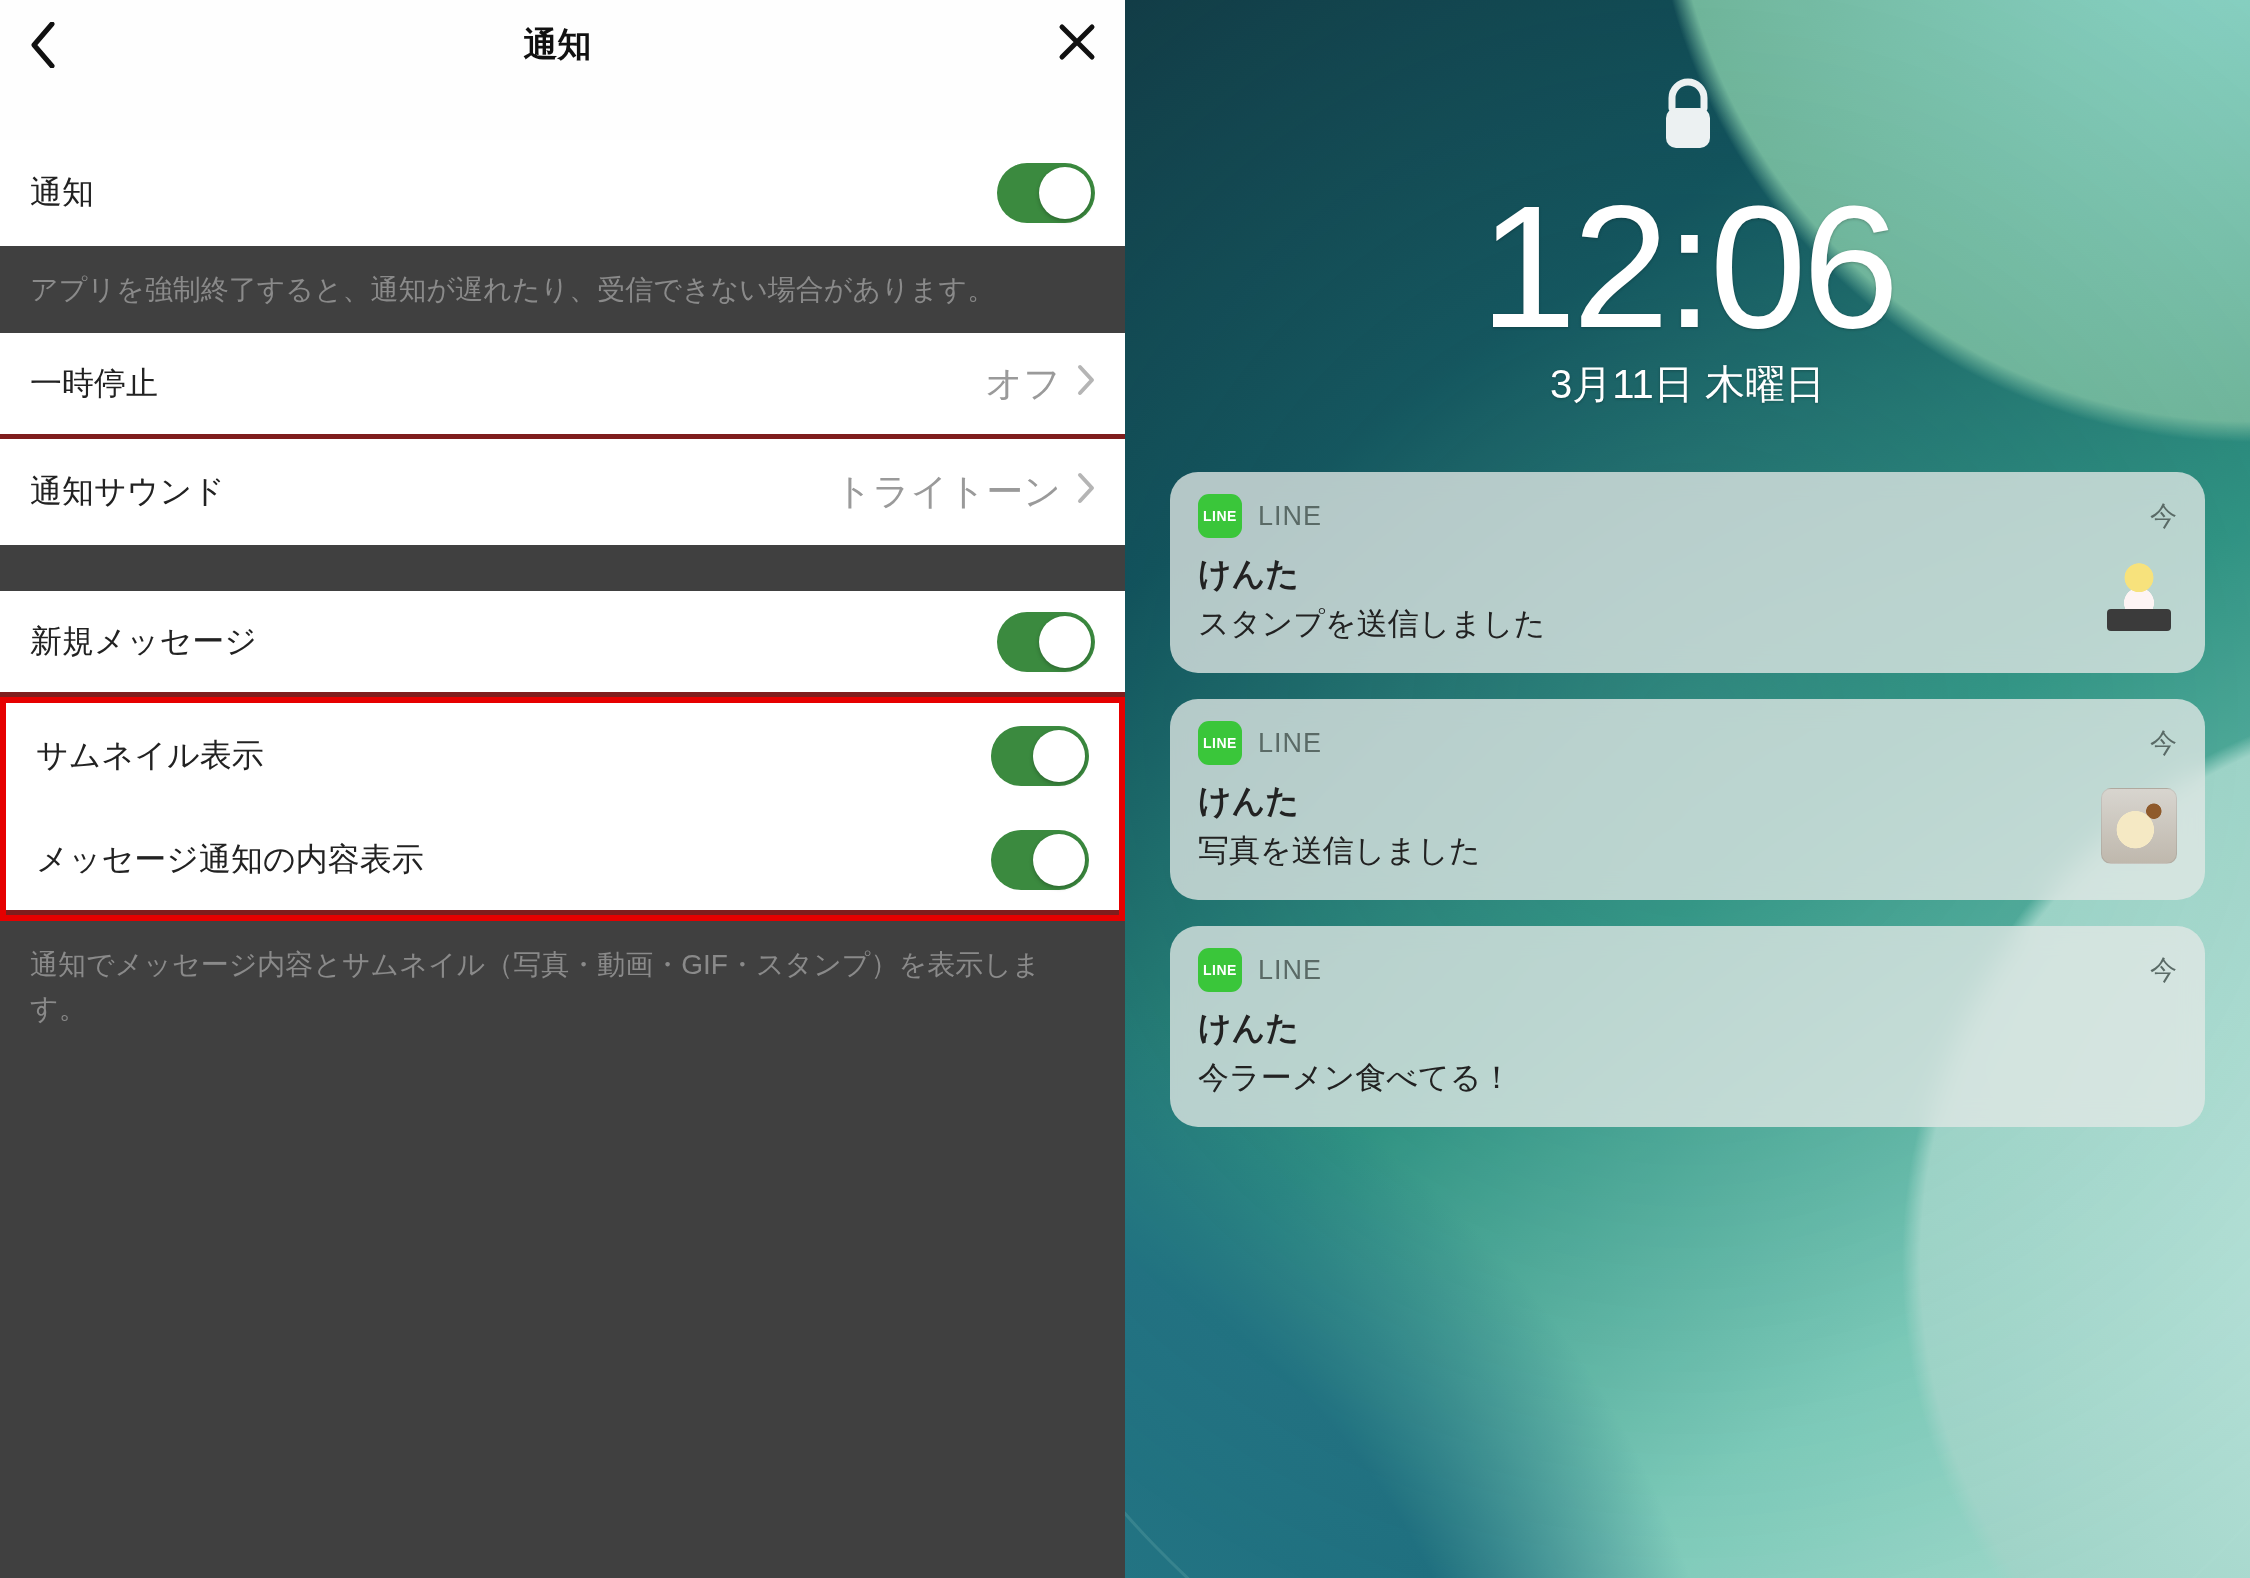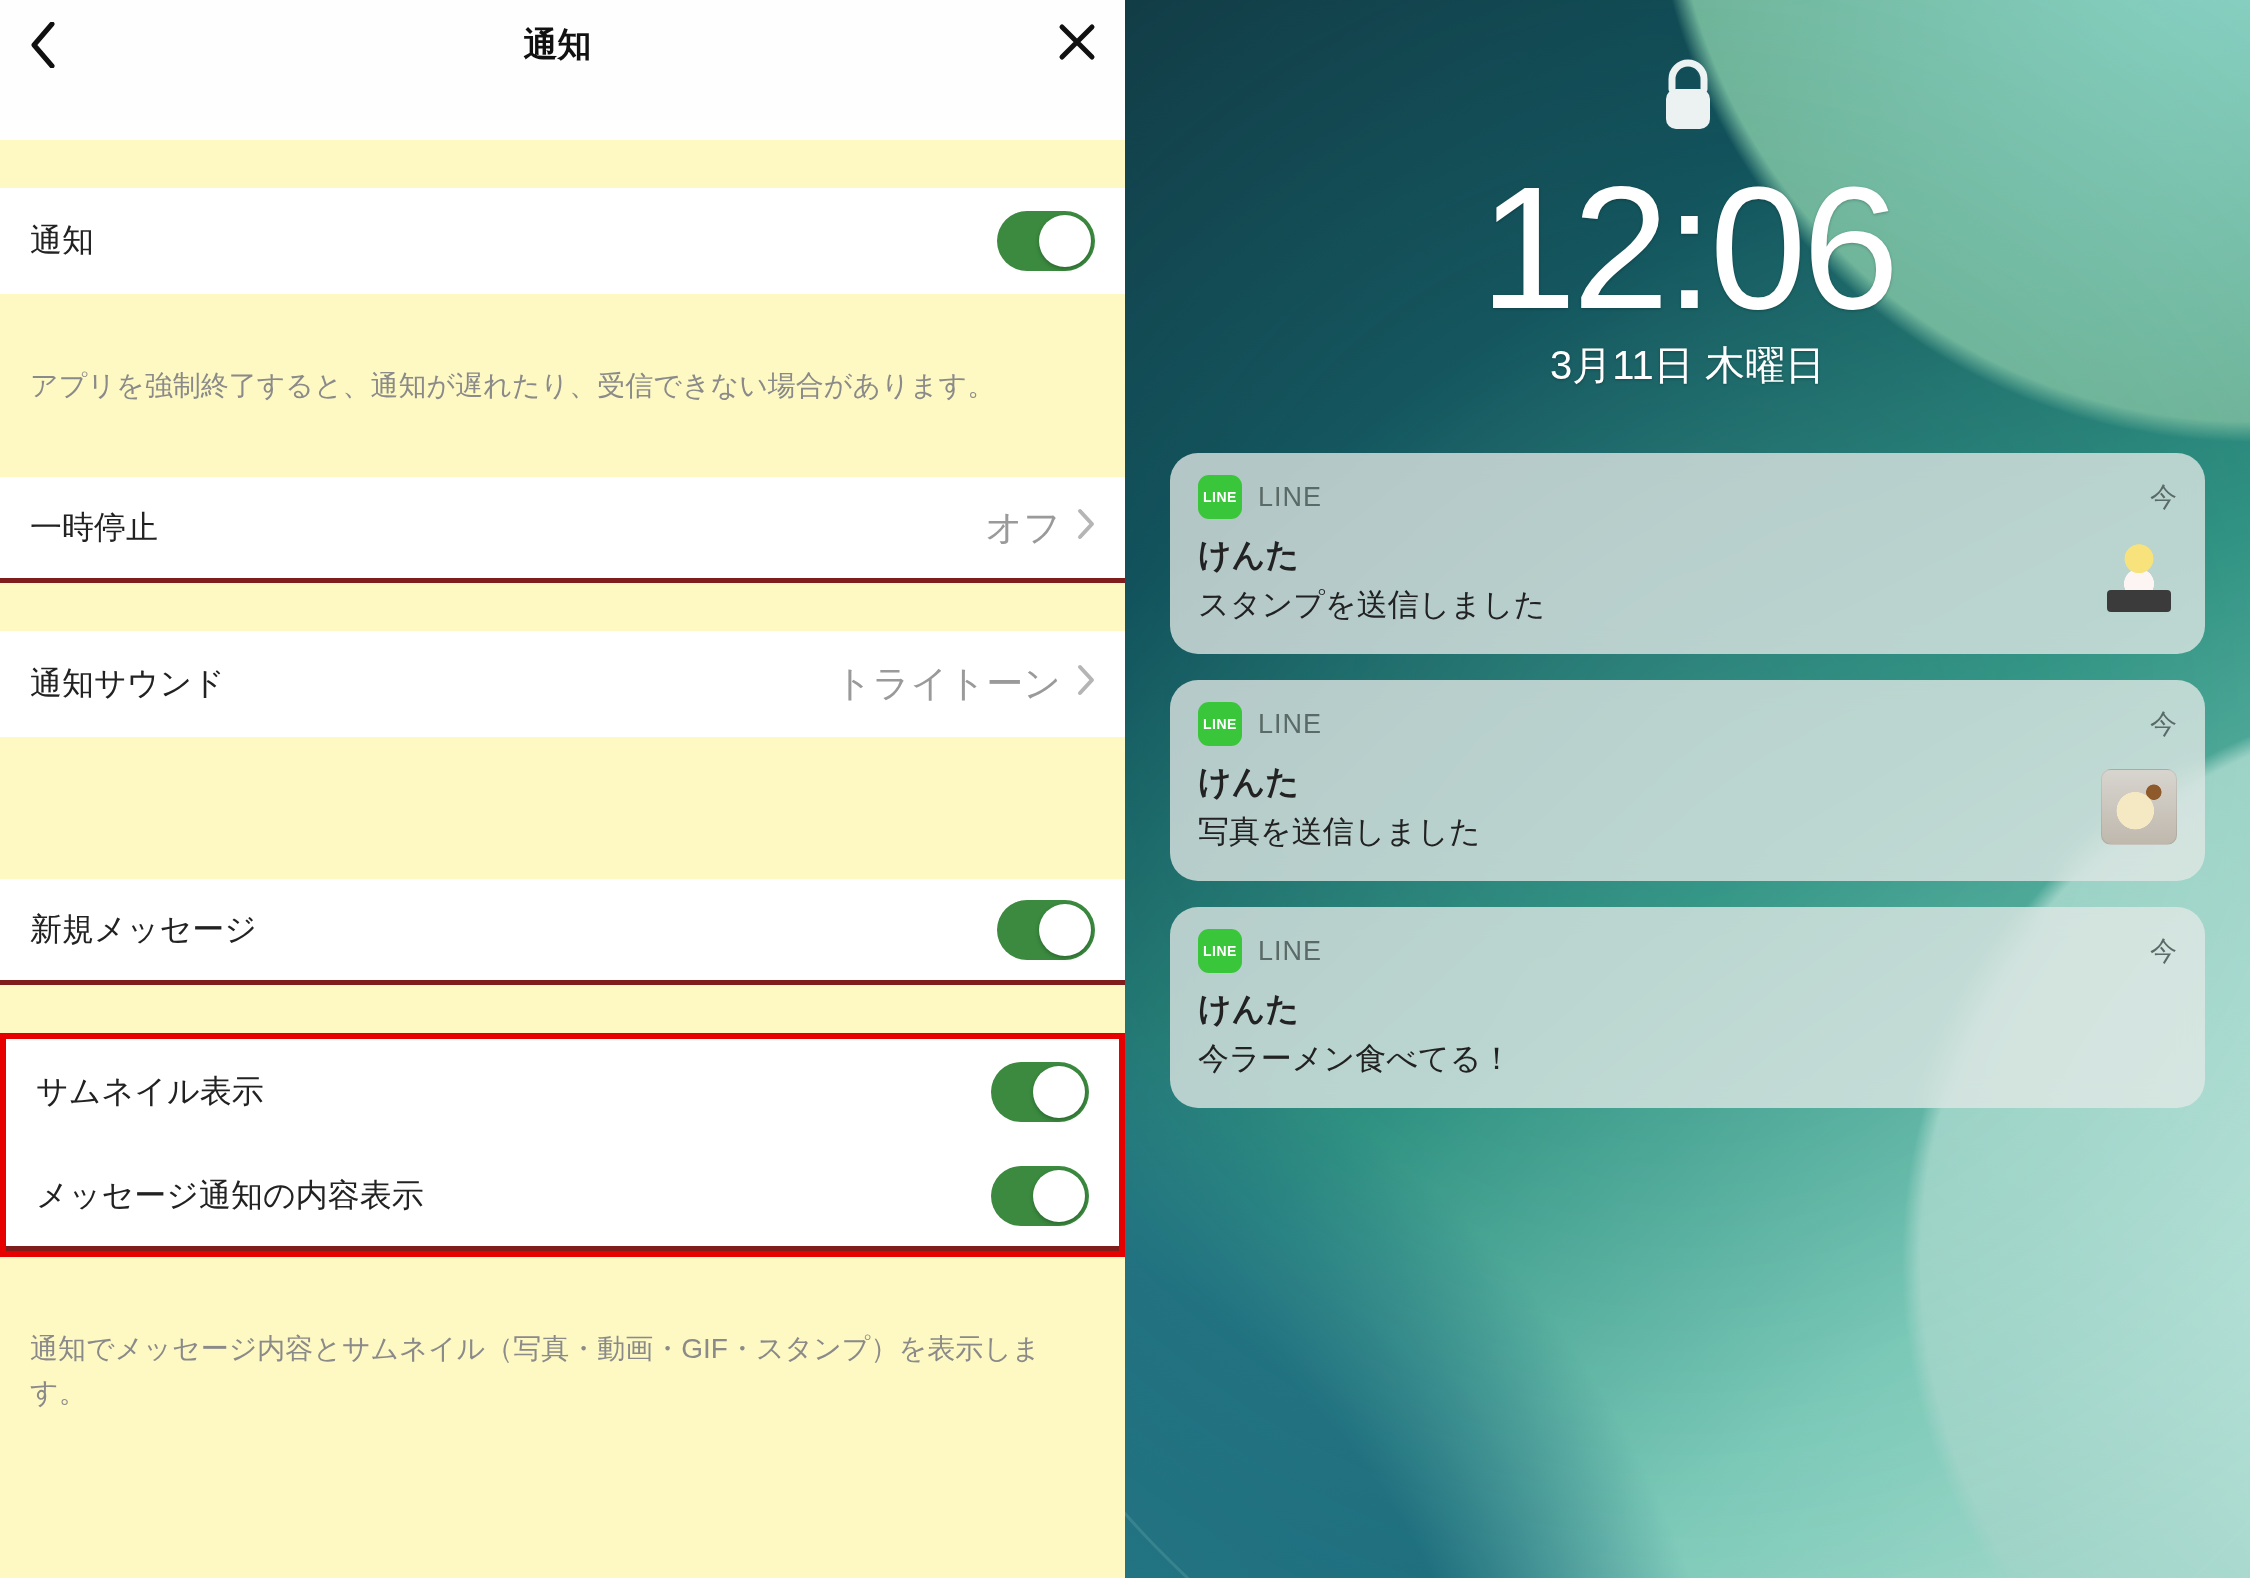--- a/index.html
+++ b/index.html
@@ -9,25 +9,24 @@
     display: flex;
     font-family: -apple-system, "Hiragino Sans", "Hiragino Kaku Gothic ProN", sans-serif;
     background: #fff;
     overflow: hidden;
   }
 
   
   .left {
     width: 50%;
     height: 100%;
-    background: #fef9c3;
+    background: #404040;
     display: flex;
     flex-direction: column;
     font-size: 30px;
-    gap: 48px;
   }
 
   .header {
     background: #fefefe;
     height: 140px;
     display: flex;
     align-items: flex-start;
     justify-content: space-between;
     padding: 22px 28px 0 28px;
   }
@@ -88,21 +87,21 @@
   
   .right {
     width: 50%;
     height: 100%;
     position: relative;
     overflow: hidden;
     display: flex;
     flex-direction: column;
     align-items: center;
     color: #fff;
-    padding-top: 57px;
+    padding-top: 76px;
   }
   .wallpaper {
     position: absolute;
     inset: 0;
     background: radial-gradient(circle at 100% -10%, #8fd9cf 0%, #6fb499 28%, transparent 29%),
                 radial-gradient(circle at 120% 80%, #bfe6de 0%, #a0d4c8 30%, transparent 31%),
                 radial-gradient(circle at -30% 120%, #2a7c89 0%, #1f6f7f 30%, transparent 40%),
                 linear-gradient(145deg, #123c46 0%, #0a4a55 25%, #2a8e7e 55%, #7cc9b8 80%, #a9ddd0 100%);
     z-index: 0;
   }

